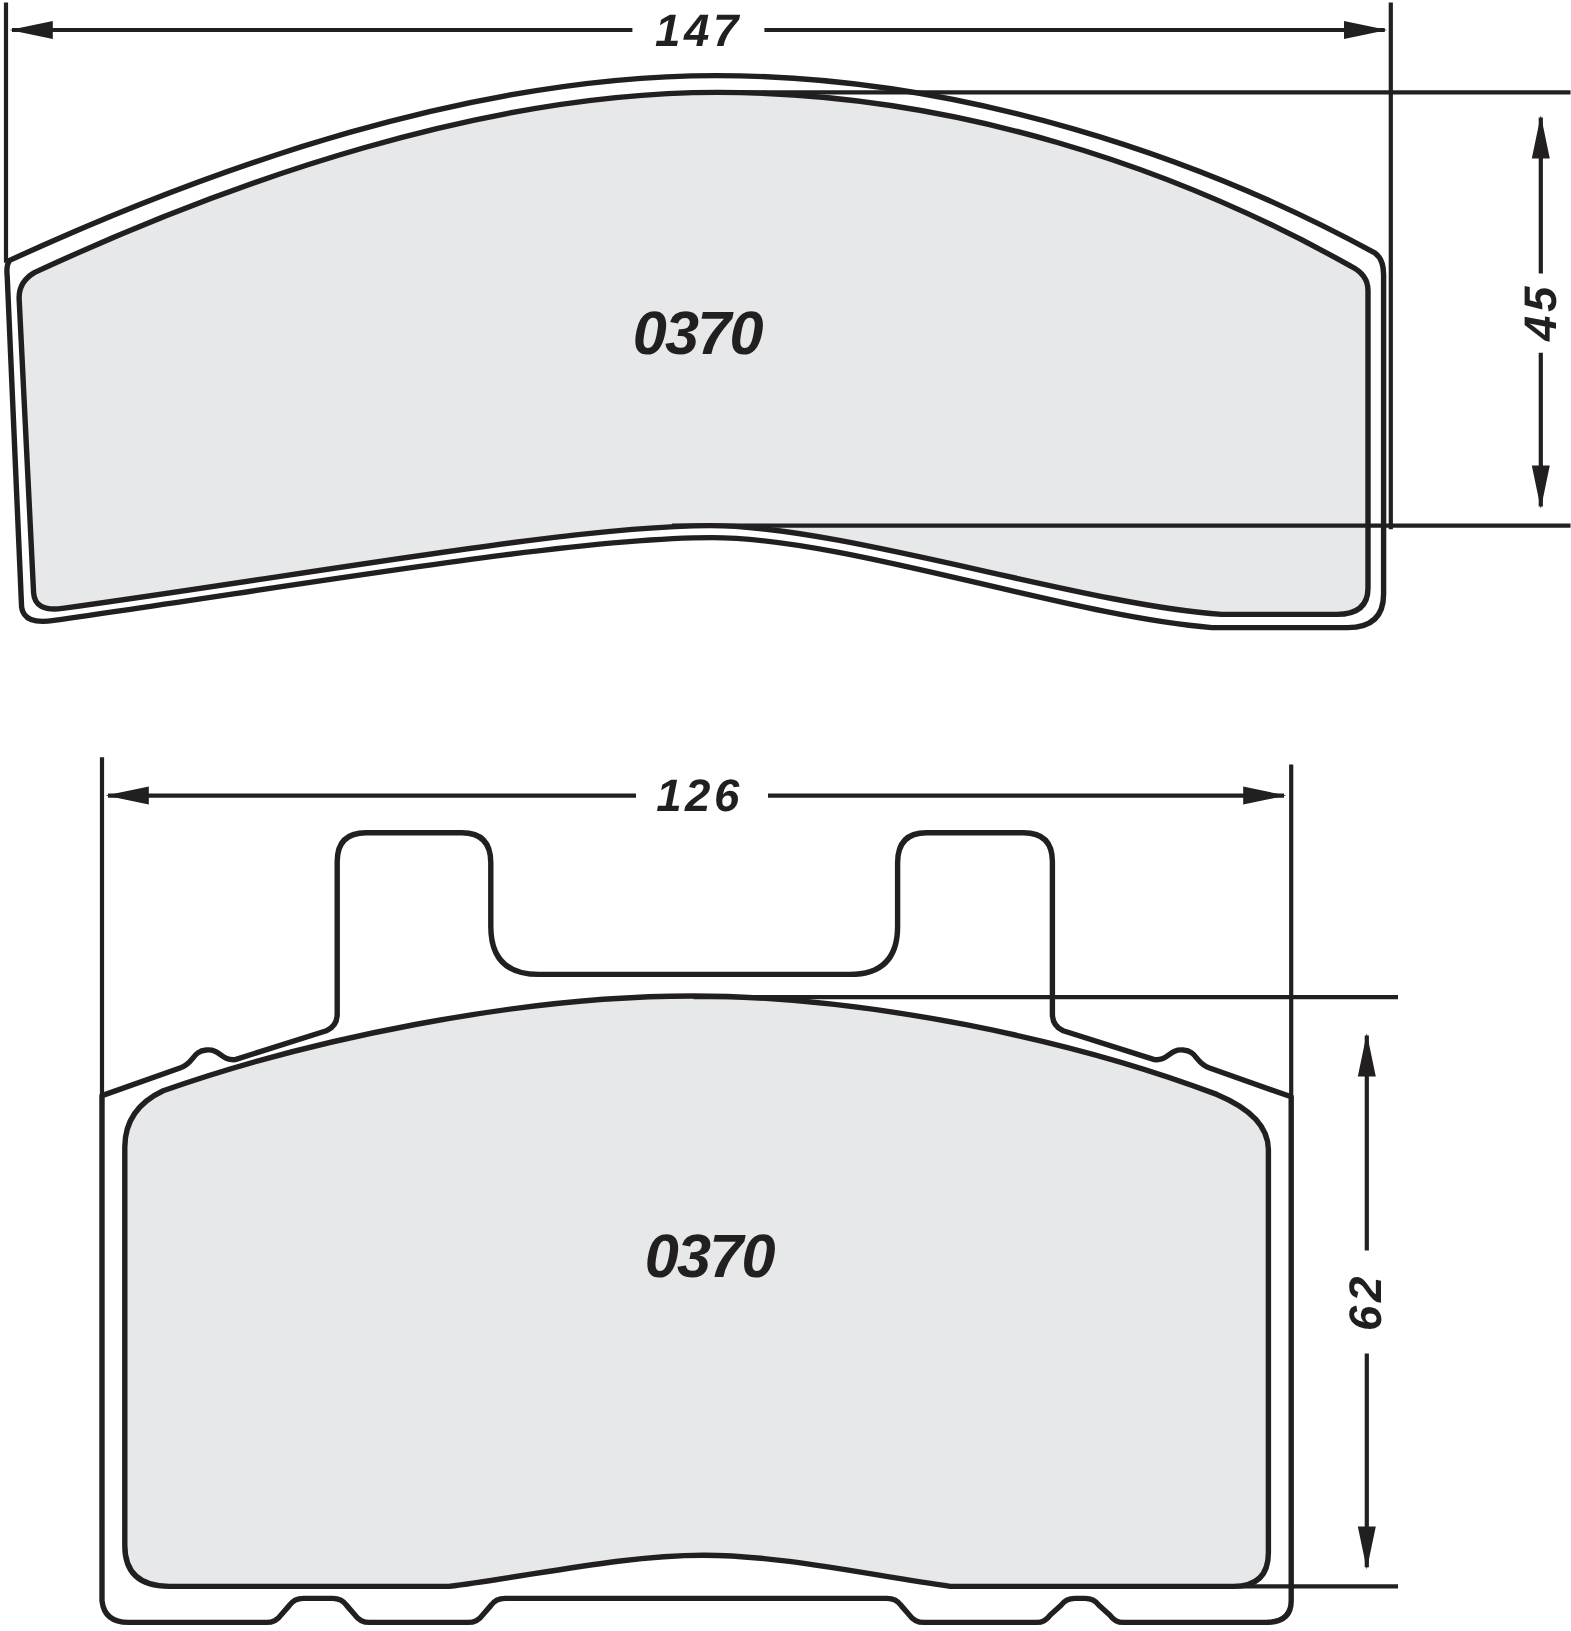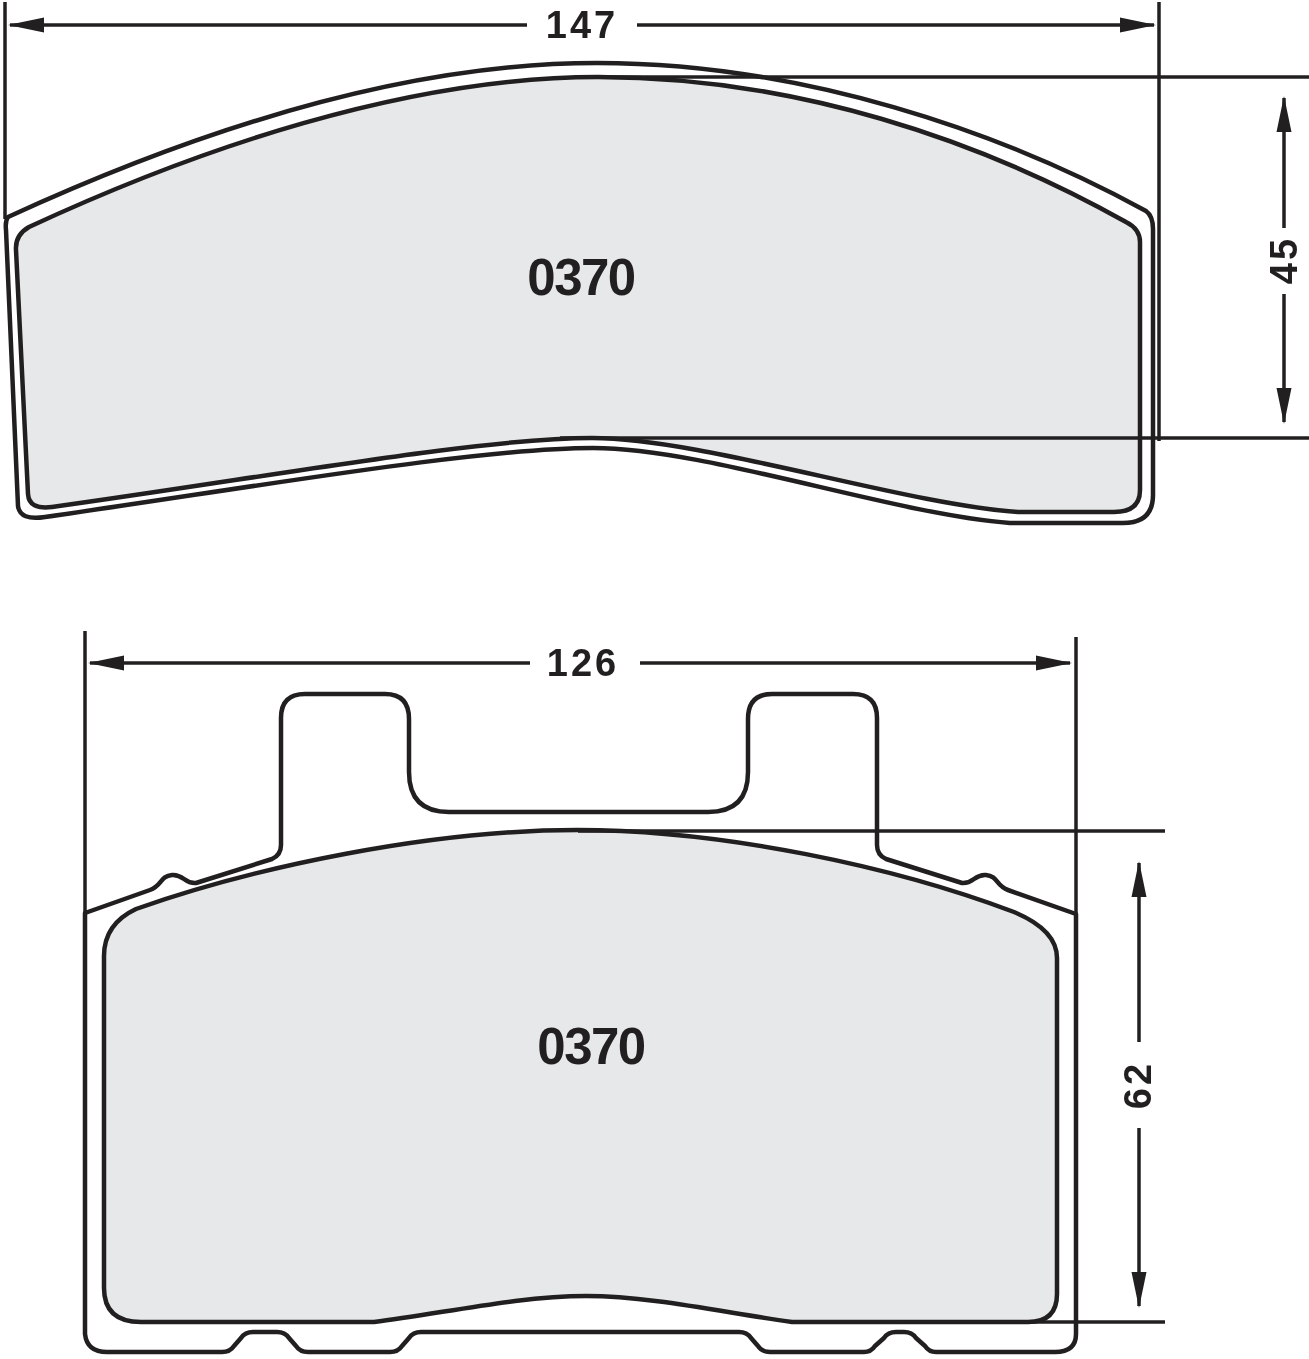--- a/index.html
+++ b/index.html
@@ -7,20 +7,21 @@
     --fill:#e7e8e9;
     --bg:#ffffff;
   }
   html,body{margin:0;padding:0;background:var(--bg);}
   .stage{
     position:relative;
     width:1309px;height:1359px;
     background:var(--bg);
     overflow:hidden;
     font-family:"Liberation Sans", sans-serif;
+    font-style:italic;
   }
   svg{display:block;}
   .outline{fill:none;stroke:var(--line);stroke-width:4.5;stroke-linejoin:round;}
   .friction{fill:var(--fill);stroke:var(--line);stroke-width:4.5;stroke-linejoin:round;}
   .dimline{stroke:var(--line);stroke-width:3.5;fill:none;}
   .refline{stroke:var(--line);stroke-width:3.5;fill:none;}
   .extline{stroke:var(--line);stroke-width:3.5;fill:none;}
   .arrow{fill:var(--line);stroke:none;}
   text{fill:var(--line);font-weight:bold;}
   .dim-label{font-size:38px;letter-spacing:3px;text-anchor:middle;}

